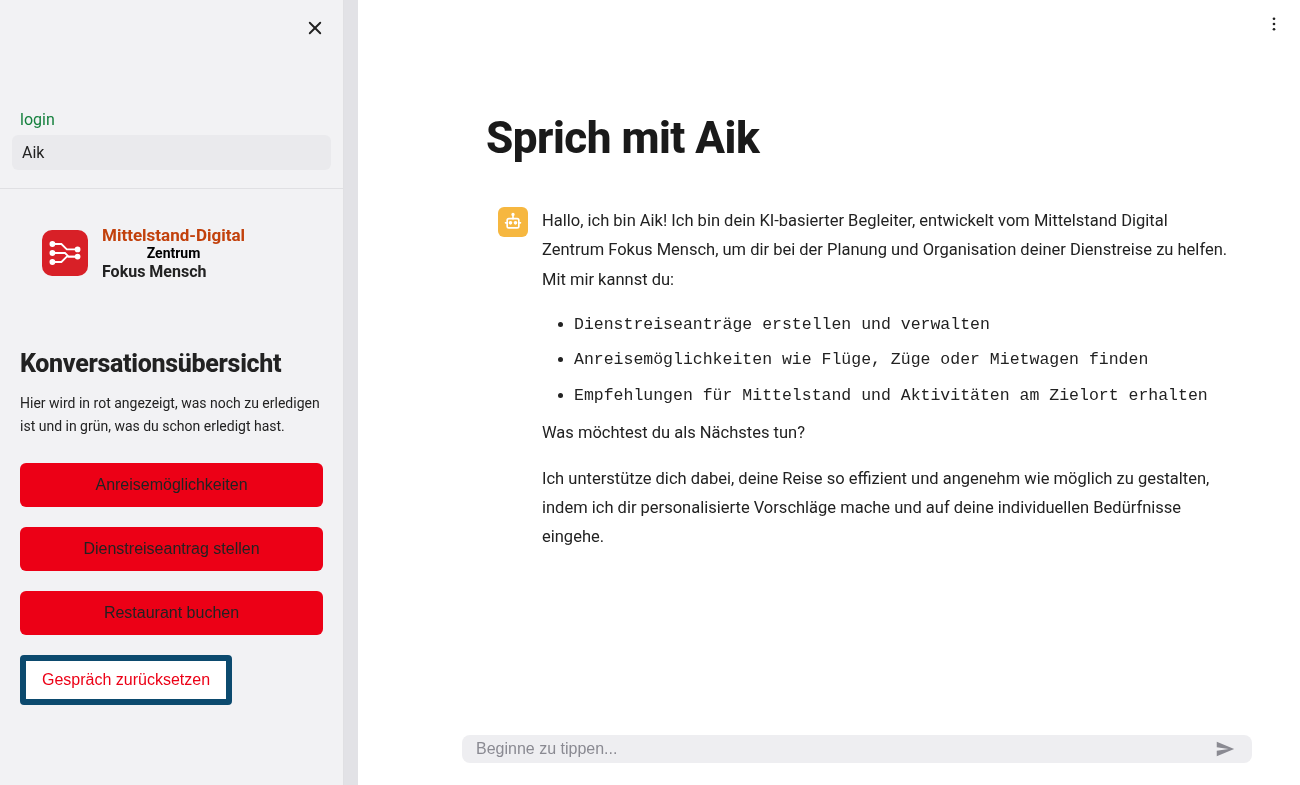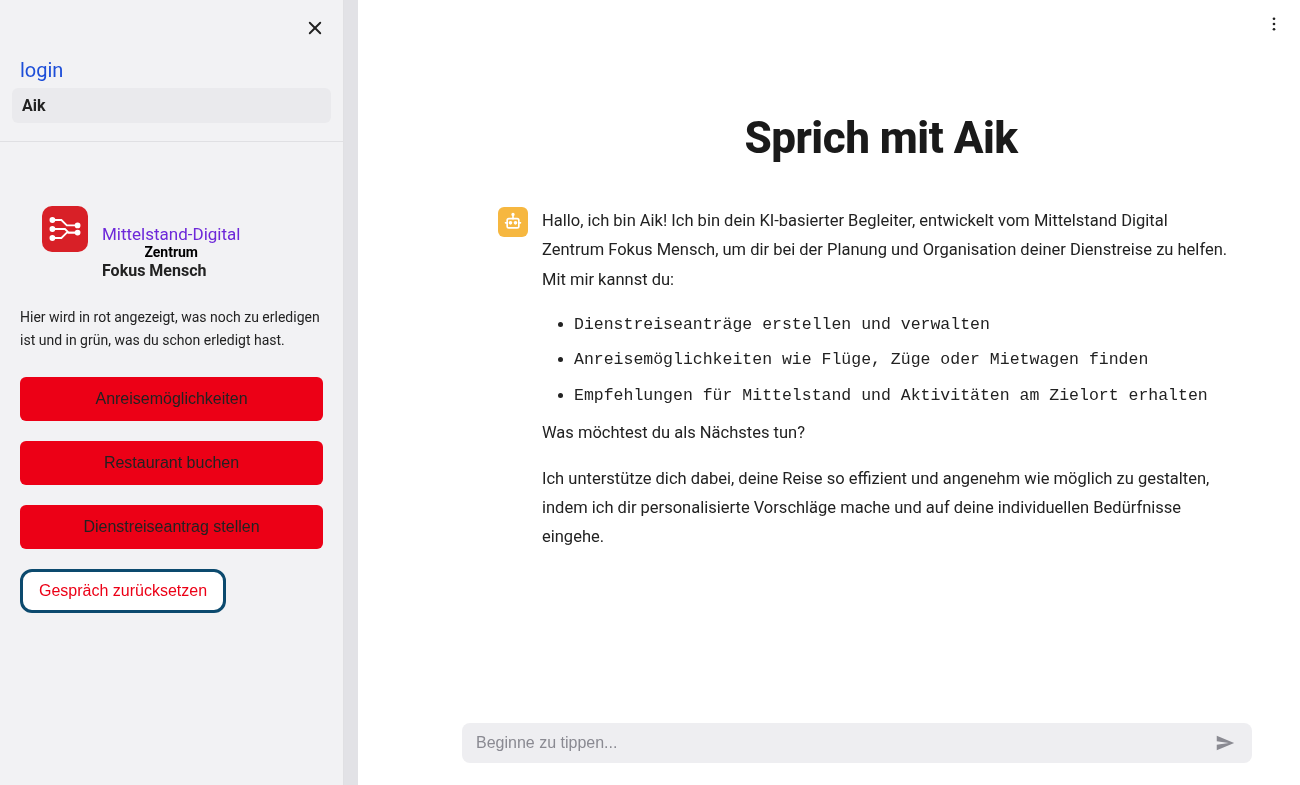--- a/index.html
+++ b/index.html
@@ -28,32 +28,32 @@
     right: 16px;
     cursor: pointer;
     width: 24px;
     height: 24px;
     display: flex;
     align-items: center;
     justify-content: center;
   }
   .close-btn svg { width: 18px; height: 18px; }
   .login-label {
-    margin-top: 58px;
+    margin-top: 110px;
     margin-left: 20px;
-    font-size: 20px;
-    color: #1d4ed8;
+    font-size: 16px;
+    color: #15803d;
   }
   .login-field {
     margin: 6px 12px 0 12px;
     background: #eaeaed;
     border-radius: 6px;
     padding: 8px 10px;
     font-size: 16px;
-    font-weight: 700;
+    font-weight: 400;
     color: #222;
   }
   .divider {
     margin-top: 18px;
     border-top: 1px solid #e0e0e3;
   }
   .brand {
     display: flex;
     align-items: center;
     gap: 14px;
@@ -64,21 +64,21 @@
     height: 46px;
     border-radius: 10px;
     background: #d82027;
     display: flex;
     align-items: center;
     justify-content: center;
     flex-shrink: 0;
   }
   .brand-logo svg { width: 36px; height: 36px; }
   .brand-text { line-height: 1.2; }
-  .brand-line1 { font-size: 17px; color: #6d28d9; font-weight: 400; margin-top: 46px; }
+  .brand-line1 { font-size: 17px; color: #c2410c; font-weight: 700; }
   .brand-line2 { font-size: 14px; color: #000000; font-weight: 700; text-align: center; }
   .brand-line3 { font-size: 16px; color: #222; font-weight: 700; }
   .conv-title {
     font-size: 25px;
     font-weight: 800;
     color: #222;
     margin: 42px 20px 14px 20px;
     letter-spacing: -0.3px;
   }
   .conv-desc {
@@ -98,22 +98,22 @@
     padding: 13px 14px;
     text-align: center;
     font-size: 16px;
     cursor: pointer;
   }
   .reset-btn {
     display: inline-block;
     margin: 0 20px 20px 20px;
     background: #fff;
     color: #ec0016;
-    border: 3px solid #0c4a6e;
-    border-radius: 12px;
+    border: 6px solid #0c4a6e;
+    border-radius: 4px;
     padding: 10px 16px;
     font-size: 16px;
     cursor: pointer;
   }
   .scroll-strip {
     width: 14px;
     height: 100%;
     background: #e2e2e6;
     flex-shrink: 0;
   }
@@ -142,21 +142,20 @@
     flex: 1;
     overflow-y: auto;
     padding: 0 24px;
   }
   .page-title {
     font-size: 44px;
     font-weight: 800;
     color: #1a1a1a;
     margin: 112px 0 42px 104px;
     letter-spacing: -0.5px;
-    text-align: center;
   }
   .message-row {
     display: flex;
     align-items: flex-start;
     gap: 14px;
     margin-left: 116px;
     margin-right: 48px;
     justify-content: space-between;
   }
   .avatar {
@@ -187,21 +186,21 @@
   .message-body li { margin-bottom: 6px; }
   .input-area {
     padding: 16px 48px 22px 104px;
   }
   .chat-input-wrap {
     background: #eeeef1;
     border-radius: 8px;
     display: flex;
     align-items: center;
     padding: 0 10px 0 14px;
-    height: 40px;
+    height: 28px;
   }
   .chat-input {
     flex: 1;
     border: none;
     background: transparent;
     font-size: 16px;
     color: #222;
     outline: none;
   }
   .chat-input::placeholder { color: #8a8a92; }
@@ -244,25 +243,26 @@
         <circle cx="34" cy="24" r="2.2" fill="#fff"></circle>
       </svg>
     </div>
     <div class="brand-text">
       <div class="brand-line1">Mittelstand-Digital</div>
       <div class="brand-line2">Zentrum</div>
       <div class="brand-line3">Fokus Mensch</div>
     </div>
   </div>
 
+  <h2 class="conv-title">Konversationsübersicht</h2>
   <p class="conv-desc">Hier wird in rot angezeigt, was noch zu erledigen ist und in grün, was du schon erledigt hast.</p>
 
   <button class="todo-btn">Anreisemöglichkeiten</button>
+  <button class="todo-btn">Dienstreiseantrag stellen</button>
   <button class="todo-btn">Restaurant buchen</button>
-  <button class="todo-btn">Dienstreiseantrag stellen</button>
 
   <button class="reset-btn">Gespräch zurücksetzen</button>
 </aside>
 
 <div class="scroll-strip"></div>
 
 <main class="main">
   <div class="menu-btn">
     <svg viewBox="0 0 24 24" fill="#222">
       <circle cx="12" cy="5" r="1.8"></circle>

